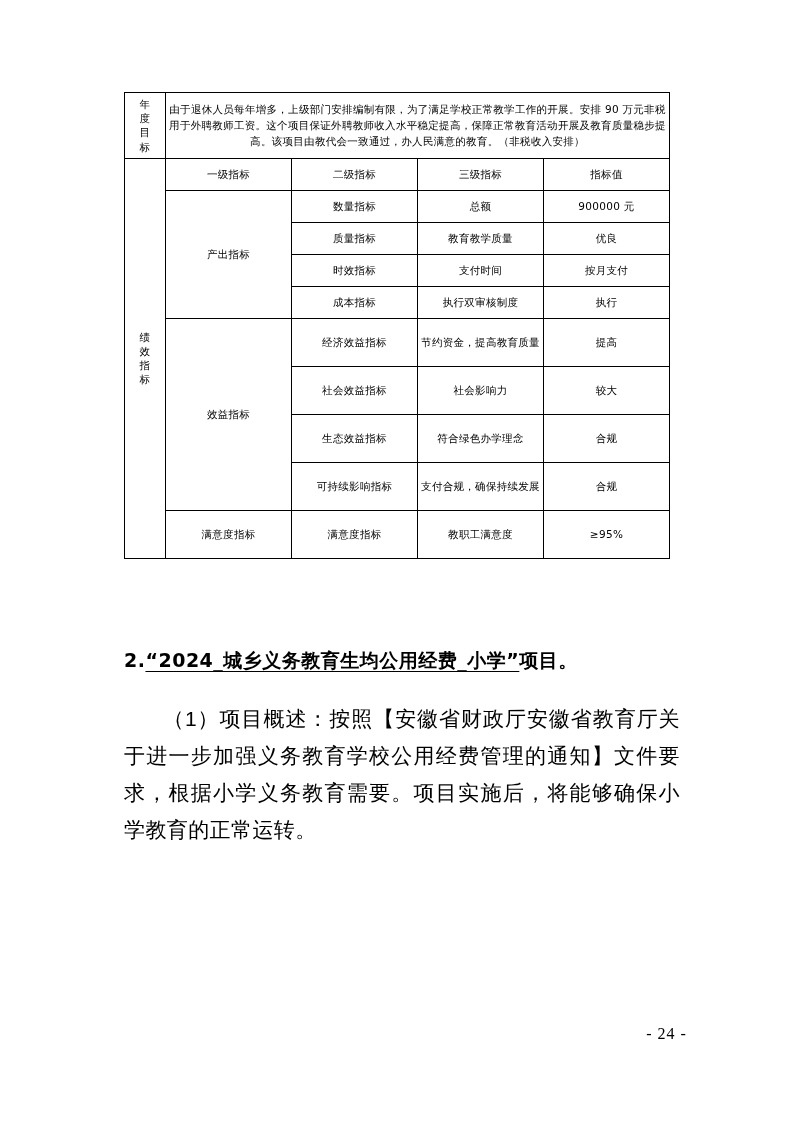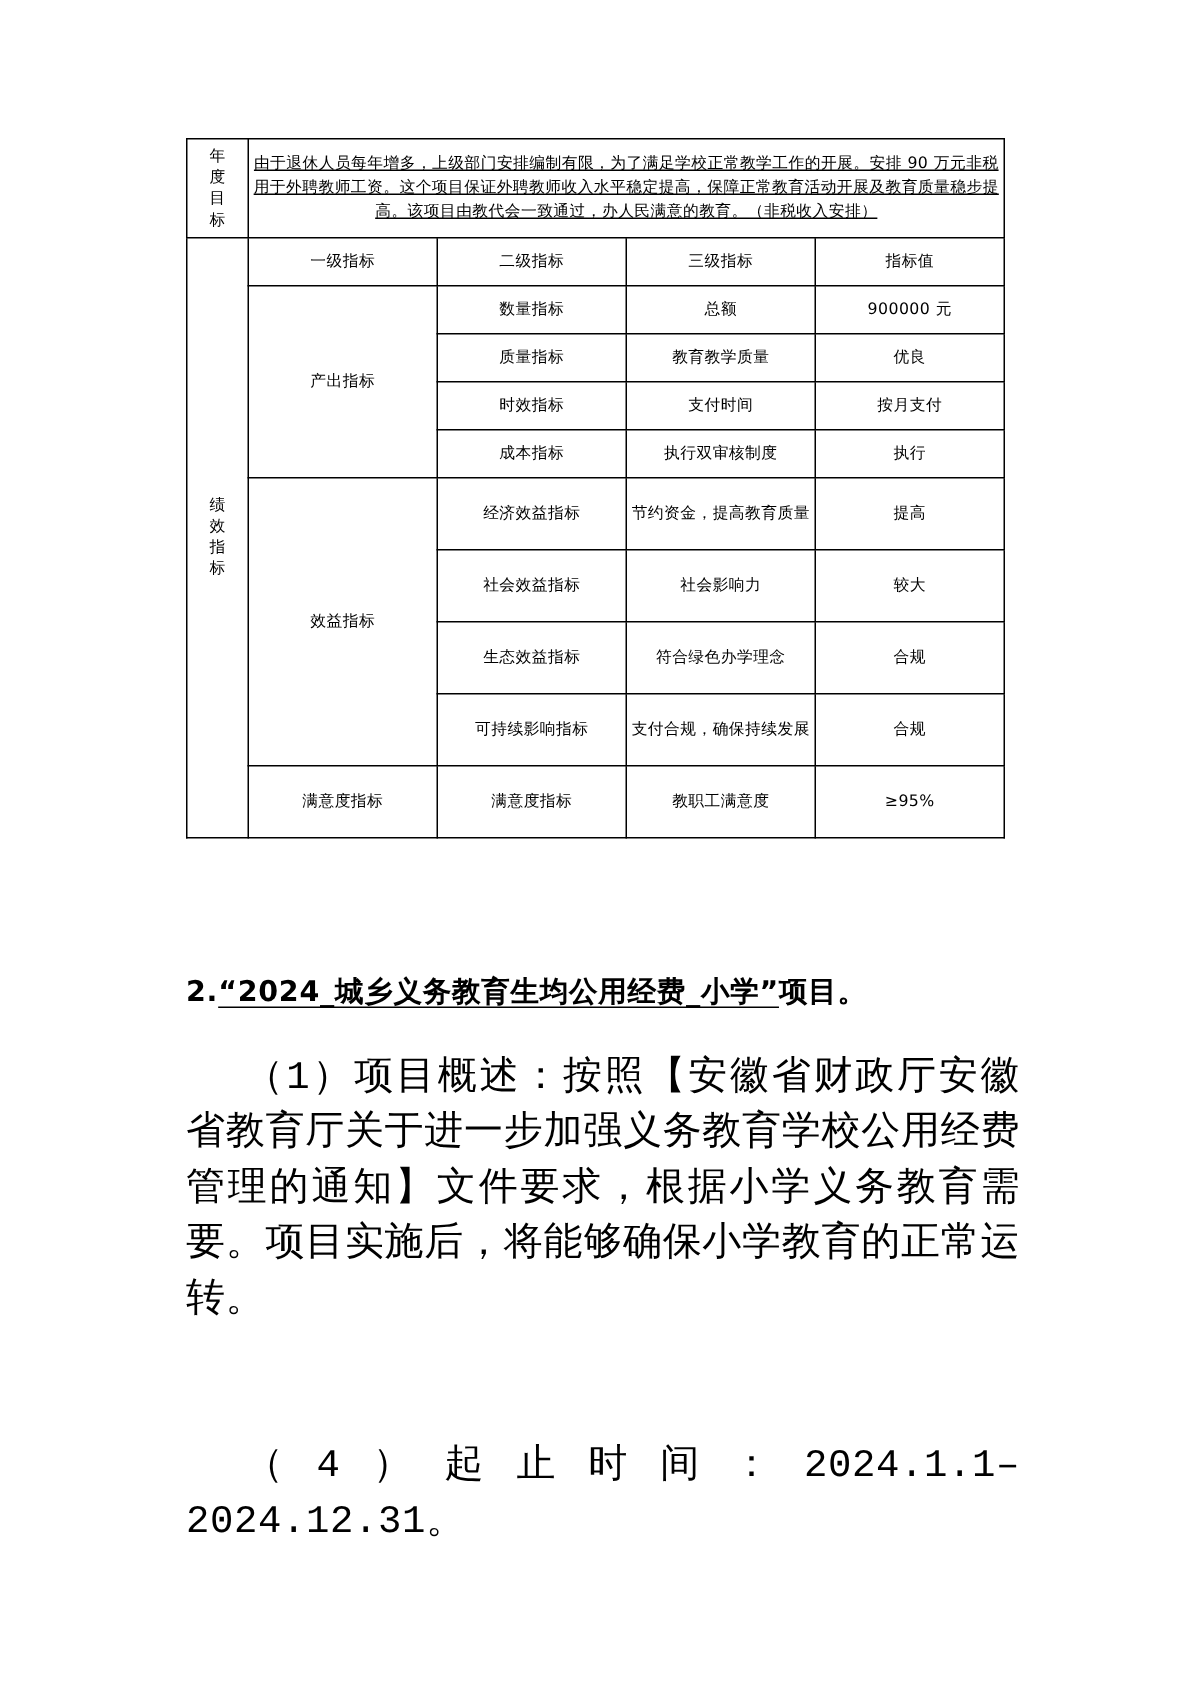--- a/index.html
+++ b/index.html
@@ -57,21 +57,20 @@
     margin: 0 auto;
     line-height: 1.35;
     word-break: break-all;
   }
   td.goal-text {
     text-align: left;
     font-size: 10.3px;
     line-height: 1.85;
     padding: 10px 10px 10px 12px;
     letter-spacing: 0.2px;
-    text-decoration: underline;
   }
   td.col-l1 { width: 84px; }
   td.col-l2 { width: 96px; }
   td.col-l3 { width: 186px; margin-top: 44px; }
   td.col-val { width: 146px; }
 
   .rowh { height: 32px; }
   .rowh2 { height: 48px; }
 
   
@@ -87,22 +86,22 @@
     letter-spacing: 0.5px;
   }
   .heading .und {
     text-decoration: underline;
     text-underline-offset: 4px;
   }
   .para {
     position: absolute;
     left: 124px;
     width: 556px;
-    font-family: Liberation Mono, monospace;
-    font-size: 26px;
+    font-family: Liberation Sans, sans-serif;
+    font-size: 21px;
     line-height: 37px;
     text-align: justify;
     text-justify: inter-ideograph;
     letter-spacing: 0.4px;
     text-indent: 39px;
   }
   .p1 { top: 700px; }
   .p2 { top: 848px; }
   .p3 { top: 922px; }
   .p4 { top: 959px; }
@@ -196,16 +195,18 @@
         </tr>
       </tbody>
     </table>
   </div>
 
   <div class="heading">
     <span>2.</span><span class="und">“2024_城乡义务教育生均公用经费_小学”</span><span>项目。</span>
   </div>
 
   <div class="para p1">（1）项目概述：按照【安徽省财政厅安徽省教育厅关于进一步加强义务教育学校公用经费管理的通知】文件要求，根据小学义务教育需要。项目实施后，将能够确保小学教育的正常运转。</div>
-  <div class="para p4">（4）起止时间：2024.1.1–2024.12.31。</div>
-
+
+  <div class="pagenum">
+    <span class="inner">- 24 -</span>
+  </div>
 
 </div>
 
 </body></html>

